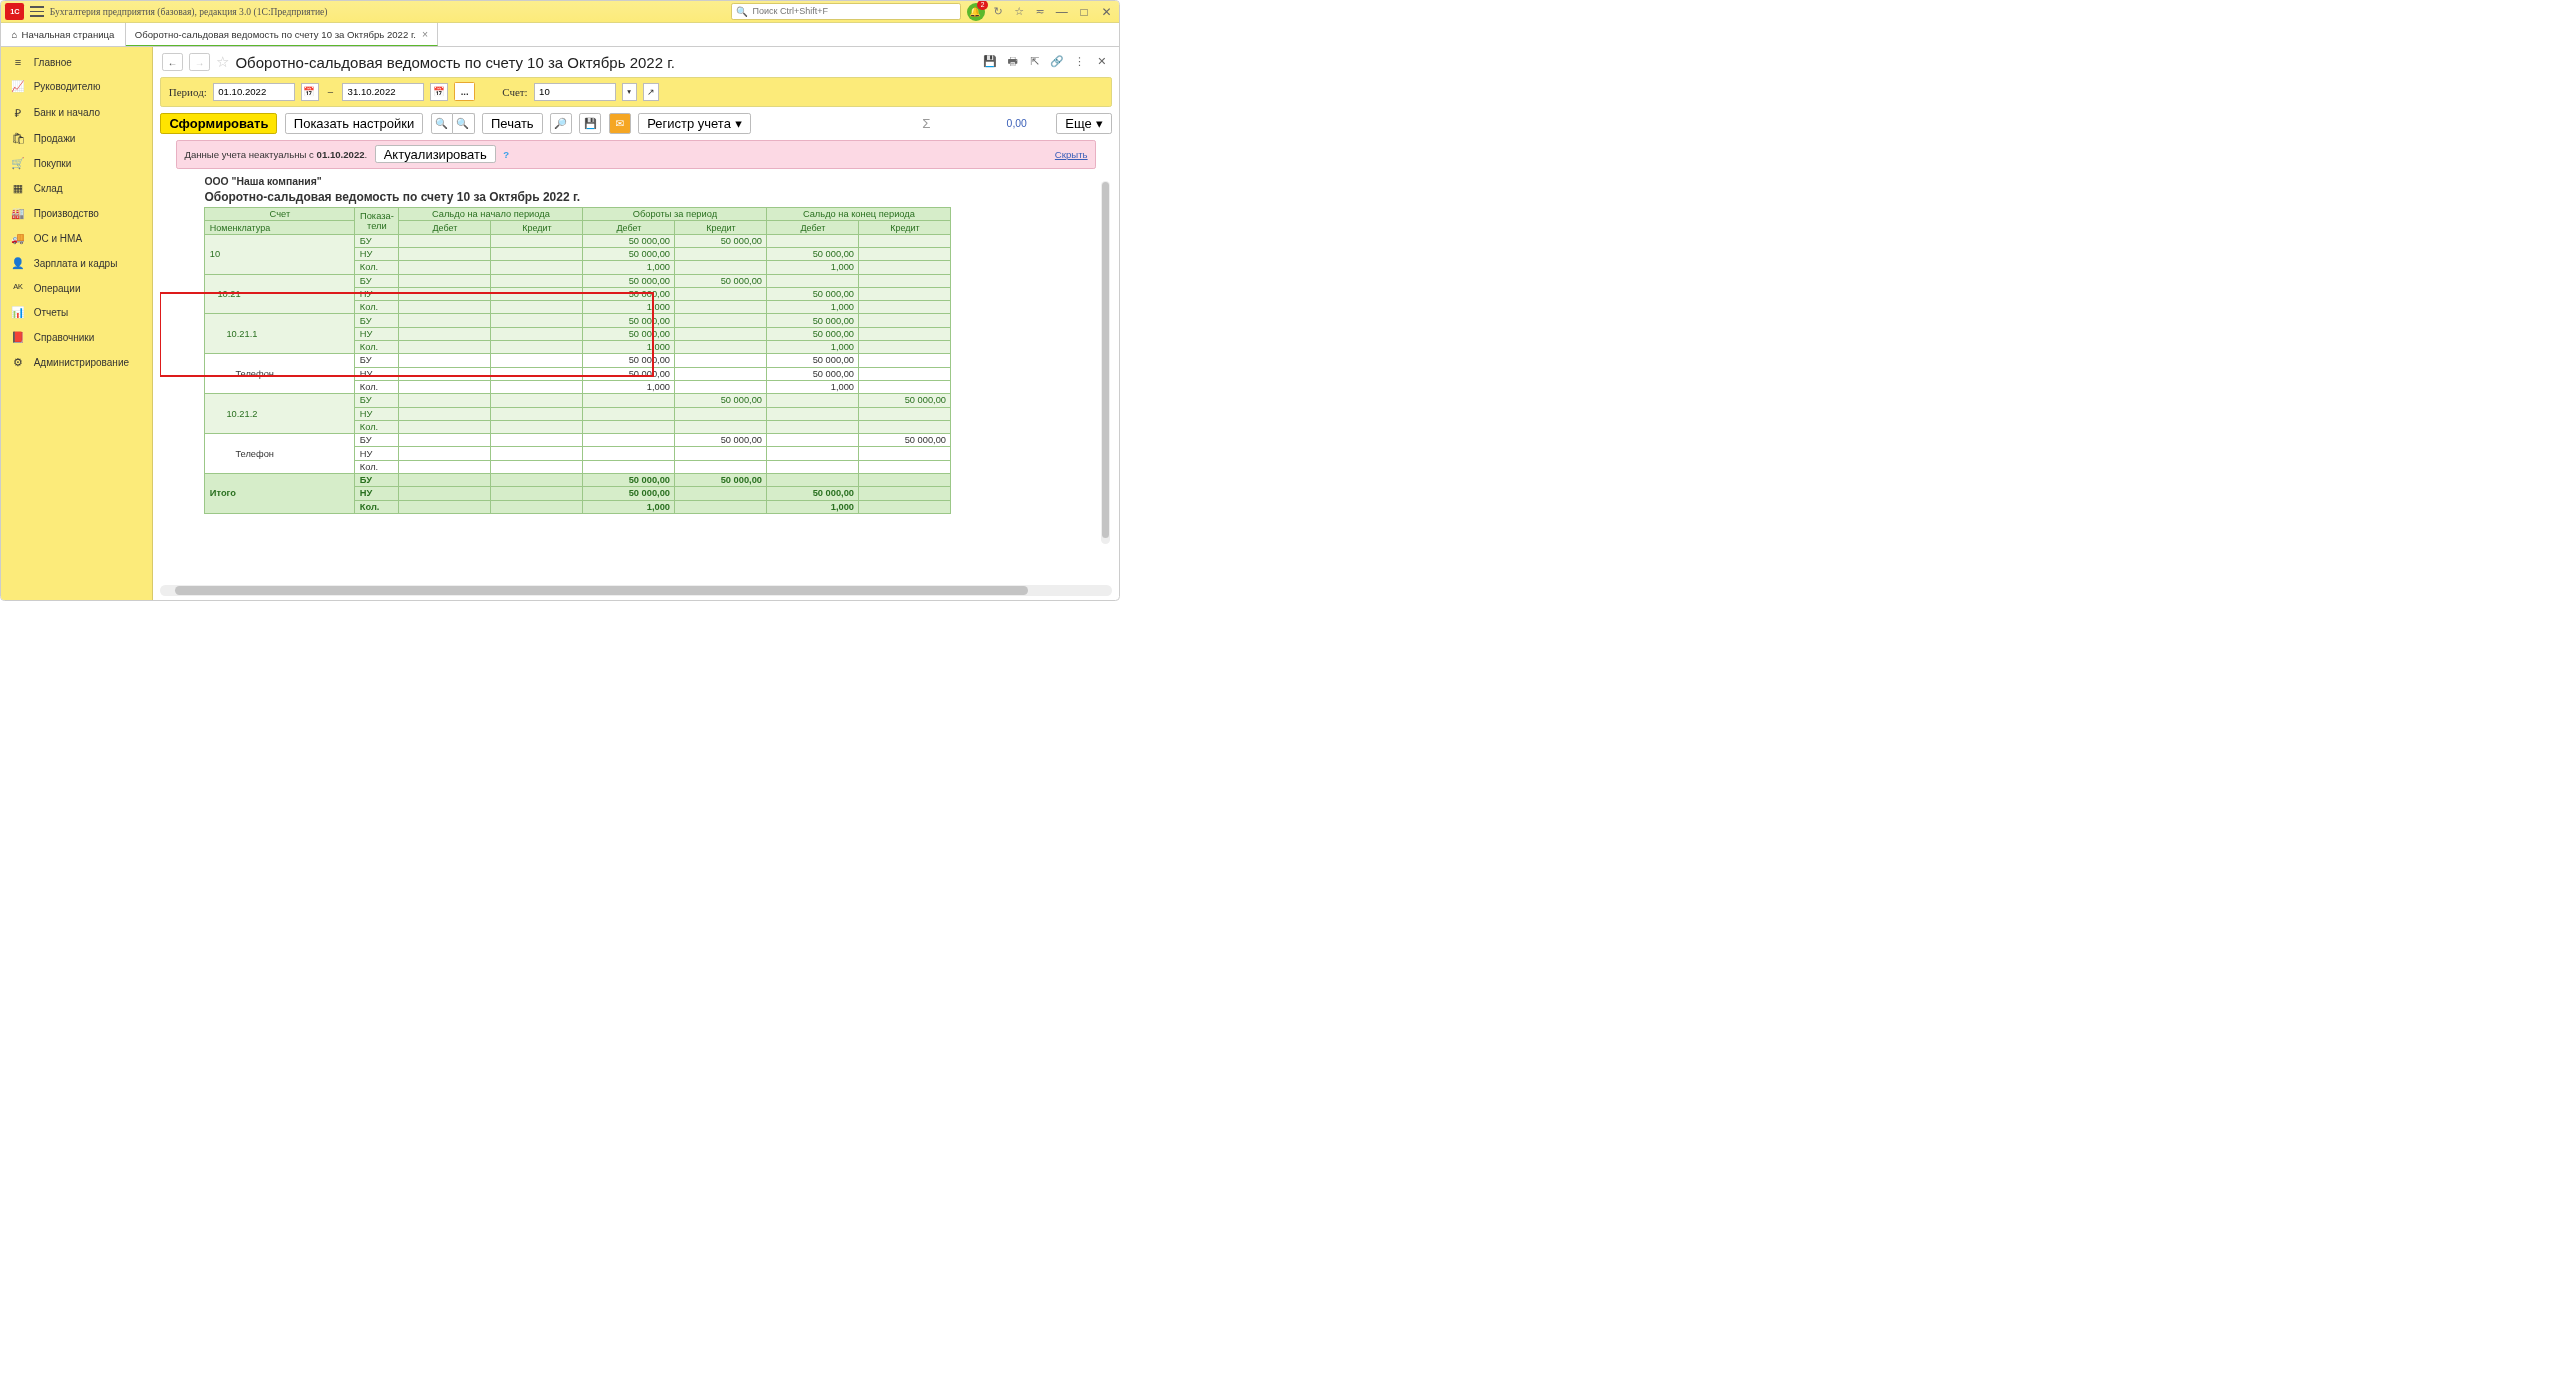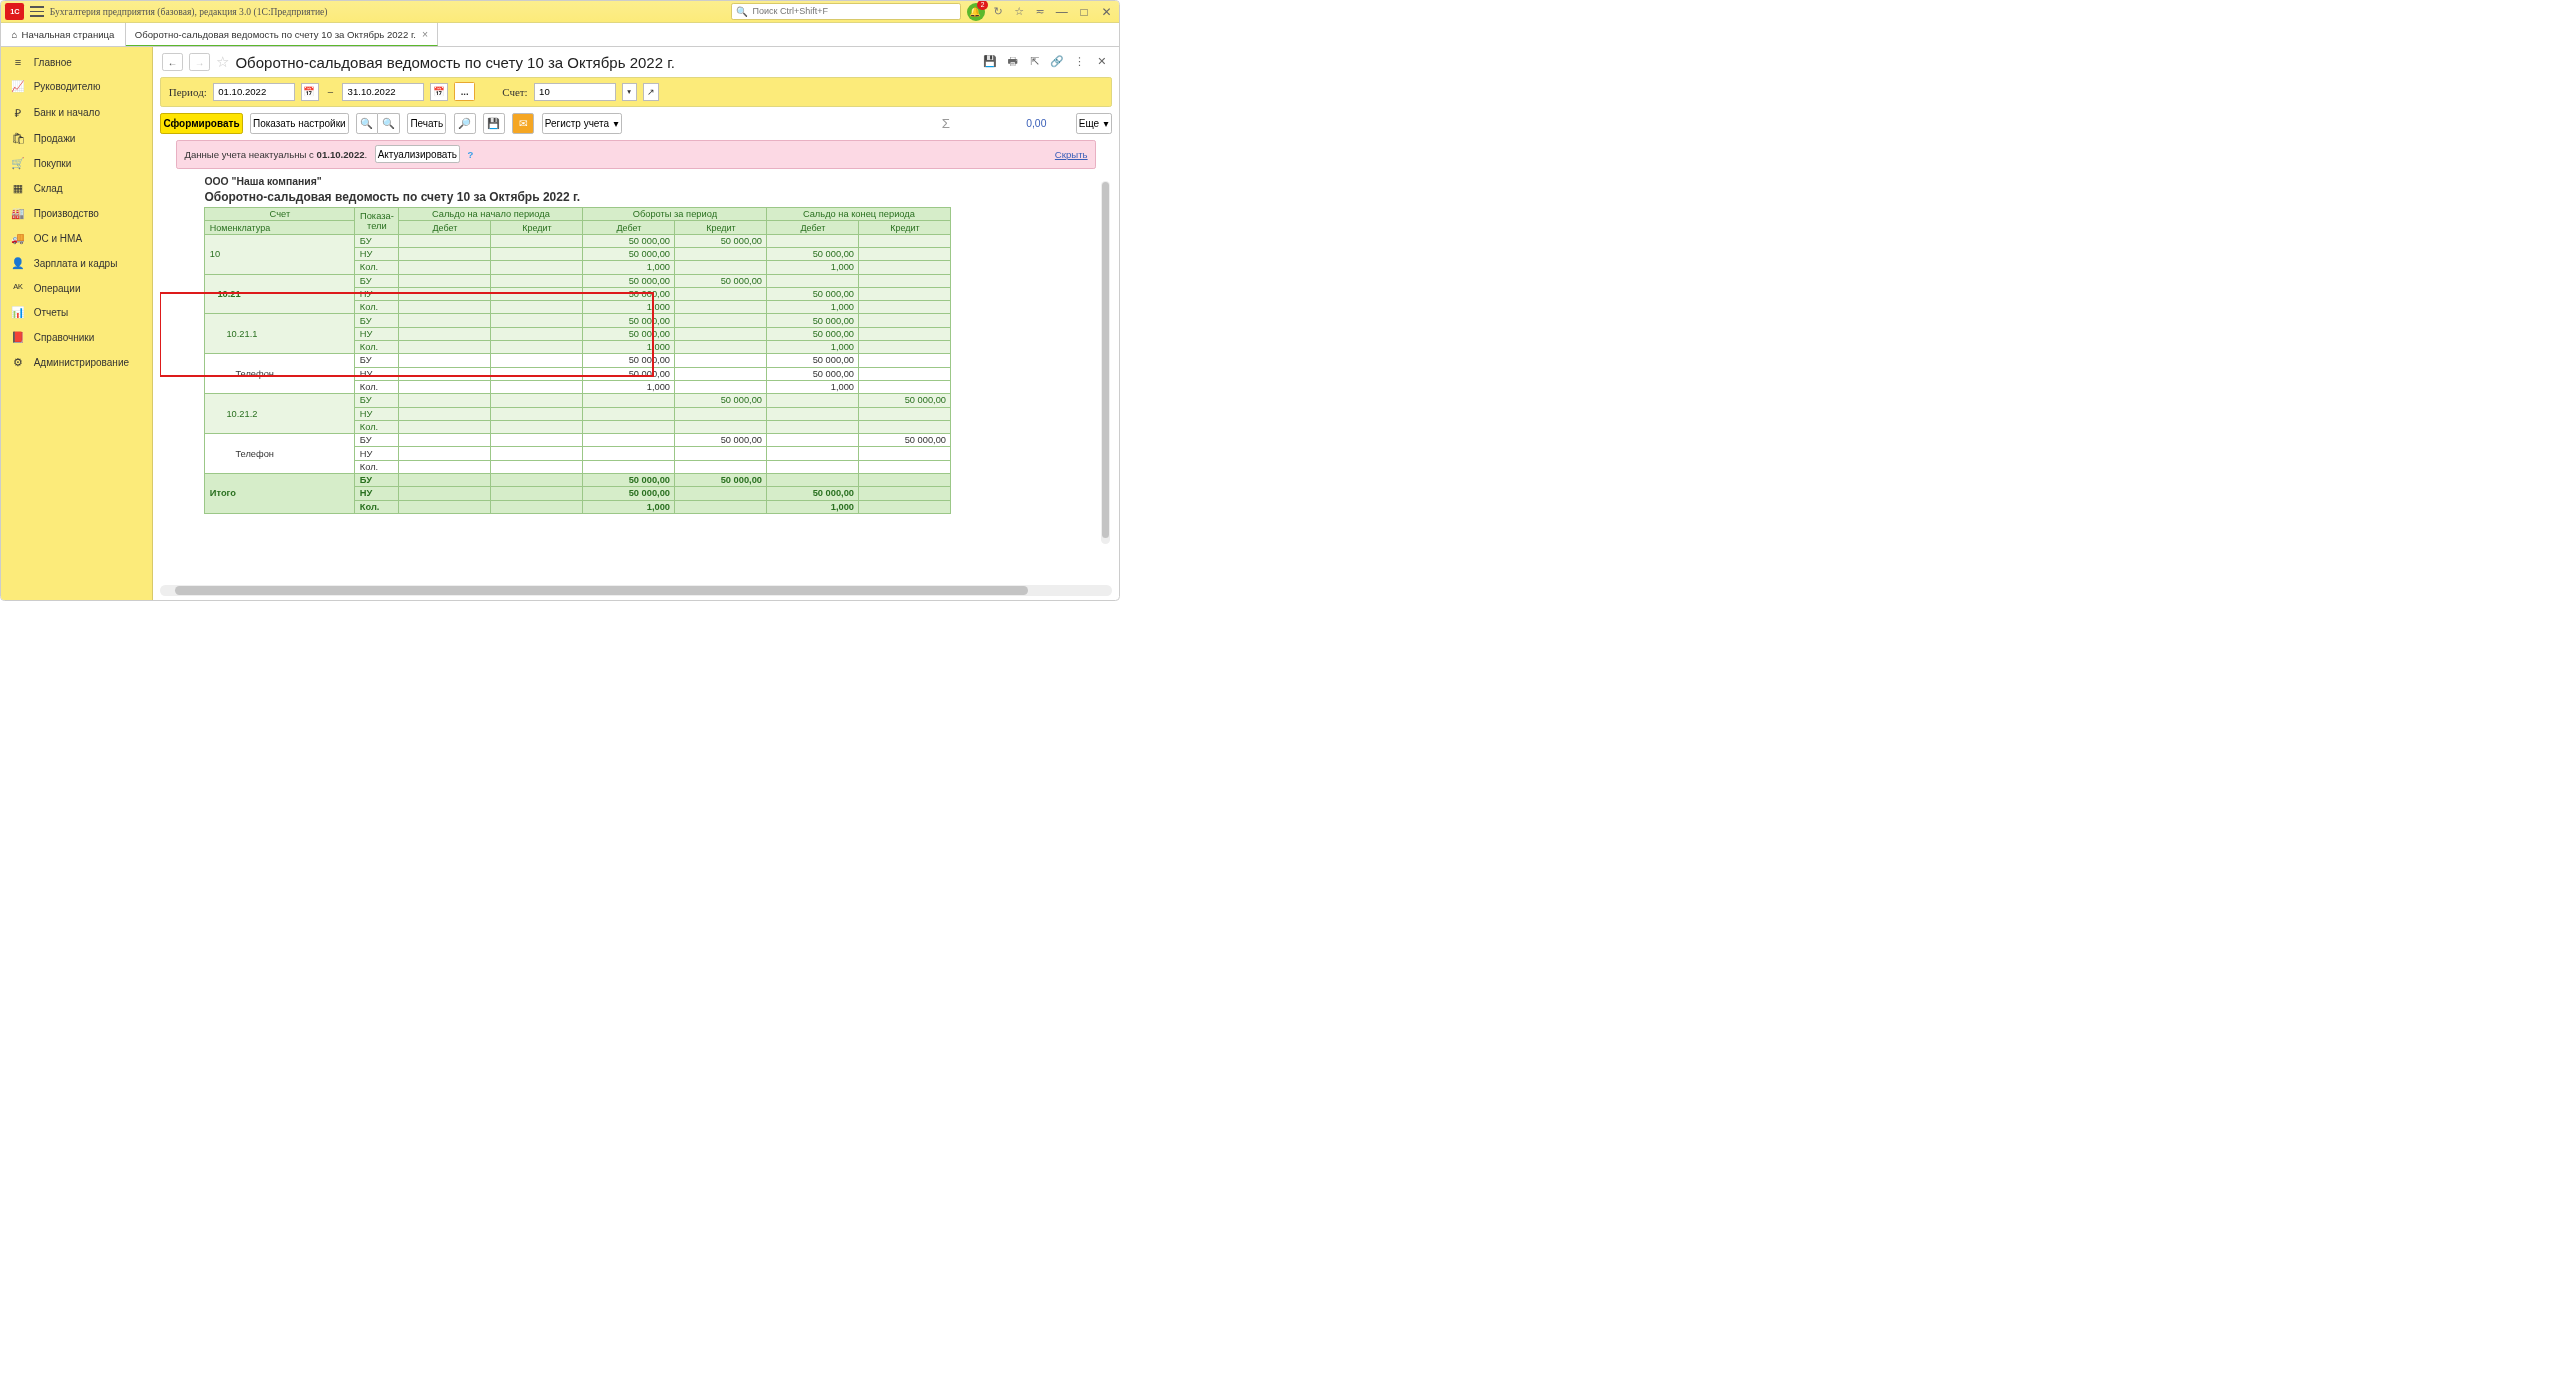--- a/index.html
+++ b/index.html
@@ -48,21 +48,21 @@
 .date-input{ width:82px; height:18px; border:0.7px solid #bbb; background:#fff; padding:0 4.4px; font-size:9.6px;}
 .cal-btn{ width:18px; height:18px; border:0.7px solid #bbb; background:#fff; display:flex; align-items:center; justify-content:center; cursor:pointer;}
 .dash{padding:0 3px;}
 .dots-btn{width:21px;height:19px;border:1.5px solid #e8a830;background:#fff;display:flex;align-items:center;justify-content:center;cursor:pointer;font-weight:bold;border-radius:1.5px;}
 .acct-input{width:82px;height:18px;border:0.7px solid #bbb;background:#fff;padding:0 4.4px;font-size:9.6px;}
 .dd-btn{width:15px;height:18px;border:0.7px solid #bbb;background:#fff;display:flex;align-items:center;justify-content:center;cursor:pointer;font-size:7.4px;}
 .open-btn{width:16.3px;height:18px;border:0.7px solid #bbb;background:#fff;display:flex;align-items:center;justify-content:center;cursor:pointer;font-size:9px;}
 
 
 .toolbar{ padding:6px 7.4px; display:flex; align-items:center; gap:7.4px;}
-.btn{ height:21px; padding:0 2px; border:0.7px solid #bbb; background:#fff; border-radius:2.2px; cursor:pointer; display:flex; align-items:center; gap:4.4px; font-size:10px;}
+.btn{ height:21px; padding:0 8px; border:0.7px solid #bbb; background:#fff; border-radius:2.2px; cursor:pointer; display:flex; align-items:center; gap:4.4px; font-size:13px;}
 .btn-primary{ background:#ffe400; border-color:#c9b000; font-weight:bold;}
 .icon-btn{width:22px;height:21px;border:0.7px solid #bbb;background:#fff;border-radius:2.2px;display:flex;align-items:center;justify-content:center;cursor:pointer;font-size:10.4px;}
 .toolbar-spacer{flex:1;}
 .sum-sigma{font-size:13.3px;color:#999;}
 .sum-val{width:111px;text-align:right;color:#3a5fb8;font-size:10.4px;padding-right:22px;}
 
 
 .warnbar{ background:#fcd9e4; border:0.7px solid #e8b0c2; margin:0 23px; padding:4.4px 7.4px; display:flex; align-items:center; gap:7.4px; border-radius:2.2px;}
 .warnbar .wtext{font-size:9.6px;}
 .warnbar .wtext b{font-weight:bold;}
@@ -81,21 +81,21 @@
 table.rep th.sub{font-size:9px;}
 .col-acct{width:150px;}
 .col-ind{width:44px;}
 .col-num{width:92px;}
 td.ind{color:#2a7020;background:#eaf5e2;}
 td.acct{color:#2a7020;background:#eaf5e2;}
 td.num{text-align:right;background:#eaf5e2;color:#2a7020;}
 tr.white td{background:#fff !important;color:#333 !important;}
 tr.white td.num{color:#333 !important;}
 tr.total td{background:#d6edc9 !important;font-weight:bold;color:#2a7020 !important;}
-.pad1{padding-left:12px !important;font-weight:bold;}
+.pad1{padding-left:12px !important;}
 .pad2{padding-left:21px !important;}
 .pad3{padding-left:30px !important;}
 
 
 .redbox{position:absolute;border:2.2px solid #dd1a1a;pointer-events:none;}
 
 
 .hscroll{height:10.4px;background:#eee;margin:0 7.4px 4.4px 7.4px;border-radius:5.2px;position:relative;}
 .hscroll-thumb{position:absolute;left:15px;top:0.7px;height:9px;width:853px;background:#c4c4c4;border-radius:4.4px;}
 .vscroll{position:absolute;right:1.5px;top:6px;width:9px;height:363px;background:#eee;border-radius:4.4px;}

